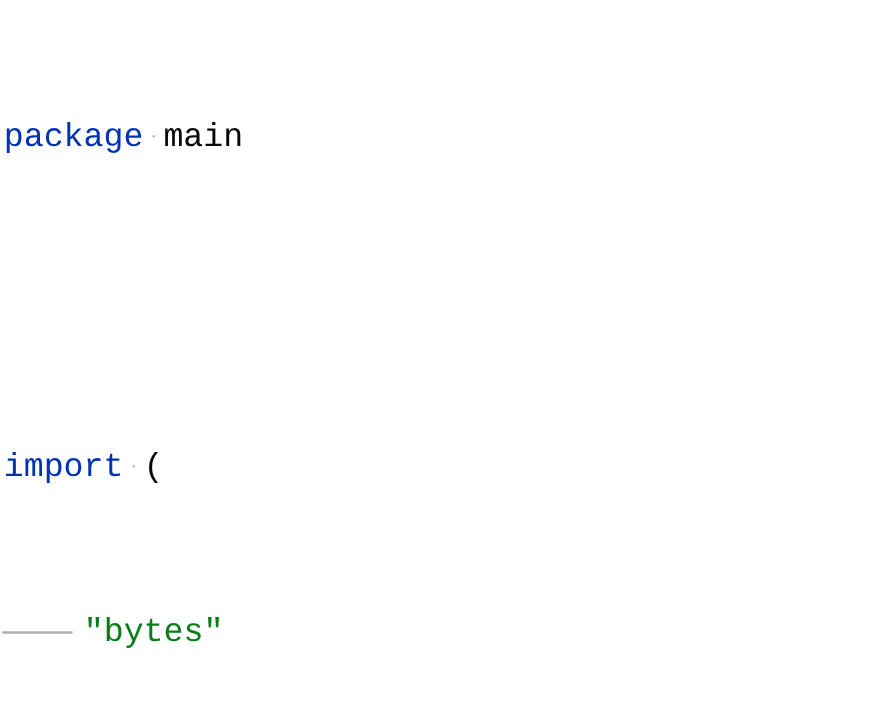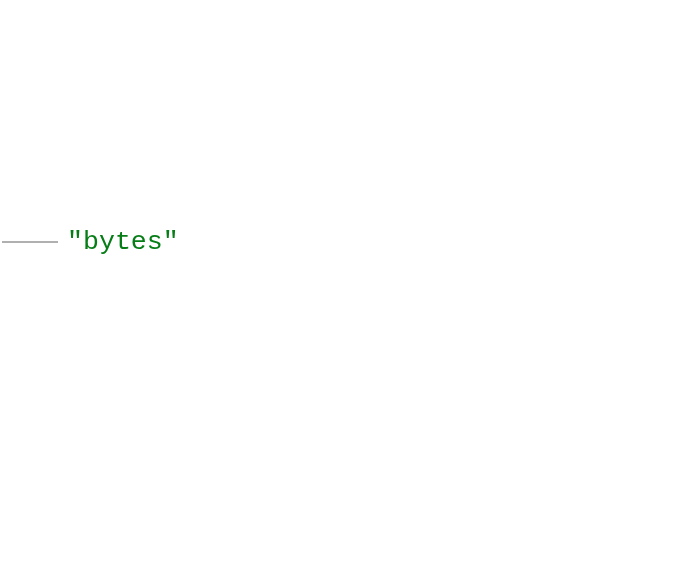--- a/index.html
+++ b/index.html
@@ -62,21 +62,23 @@
       top: 21px;
       width: 56px;
       height: 2px;
       background: #b0b0b0;
     }
   </style>
 </head>
 <body>
 
 <div class="editor">
+  <div class="line"><span class="kw">package</span><span class="ws-dot"></span><span class="plain">main</span></div>
   <div class="line"></div>
+  <div class="line"><span class="kw">import</span><span class="ws-dot"></span><span class="plain">(</span></div>
   <div class="line"><span class="tab-arrow"></span><span class="str">"bytes"</span></div>
   
   
   
   
   
   
   
   
   

